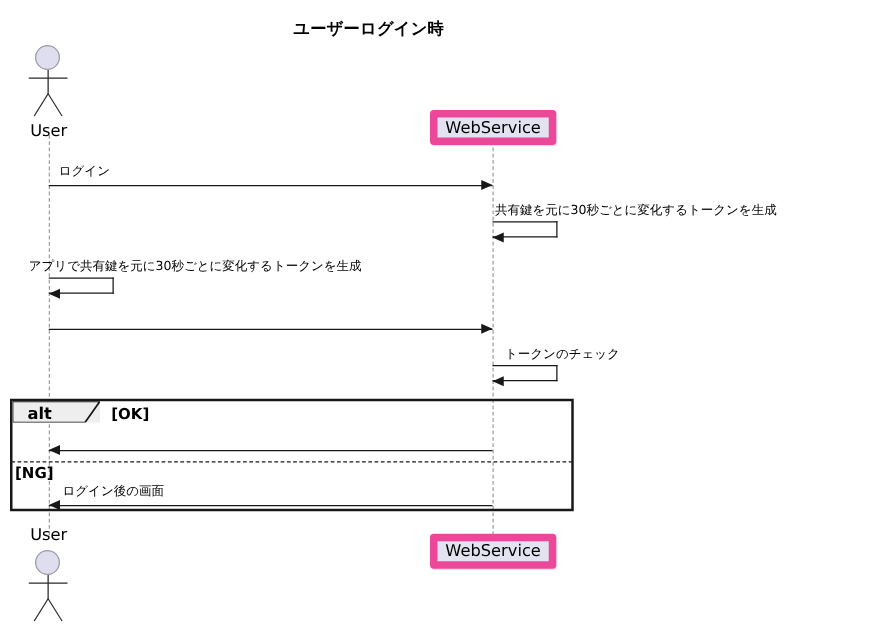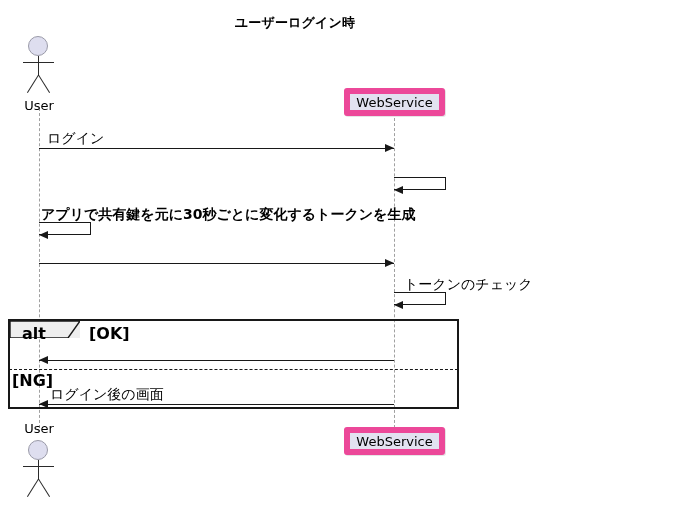--- a/index.html
+++ b/index.html
@@ -116,21 +116,21 @@
     border-bottom: 4px solid transparent;
     border-left: 9px solid #181818;
   }
   .arrow-left {
     border-top: 4px solid transparent;
     border-bottom: 4px solid transparent;
     border-right: 9px solid #181818;
   }
   .msg-label {
     position: absolute;
-    font-size: 14px;
+    font-size: 10px;
     color: #000;
     white-space: nowrap;
   }
   
   .self-loop {
     position: absolute;
     border-top: 1px solid #181818;
     border-right: 1px solid #181818;
     border-bottom: 1px solid #181818;
     box-sizing: border-box;
@@ -148,28 +148,28 @@
     border-right: 0;
     box-sizing: border-box;
   }
   .frag-header-shape {
     position: absolute;
     left: 0; top: 0;
     width: 100%; height: 100%;
   }
   .frag-title {
     position: absolute;
-    font-size: 16px;
+    font-size: 13px;
     font-weight: bold;
     color: #000;
     white-space: nowrap;
   }
   .frag-guard {
     position: absolute;
-    font-size: 16px;
+    font-size: 12px;
     font-weight: bold;
     color: #000;
     white-space: nowrap;
   }
   .frag-divider {
     position: absolute;
     height: 0;
     border-top: 1px dashed #181818;
   }
 </style>
@@ -193,24 +193,25 @@
   <div class="actor-label" style="left:-6px; top:98px;">User</div>
 
   <div class="participant-box" style="left:344px; top:88px; width:101px; height:28px;">
     <span>WebService</span>
   </div>
 
   <div class="msg-label" style="left:47px; top:130px;">ログイン</div>
   <div class="msg-line" style="left:39px; top:148px; width:355px;"></div>
   <div class="arrow-head arrow-right" style="left:385px; top:144px;"></div>
 
+  <div class="msg-label" style="left:396px; top:161px;">共有鍵を元に30秒ごとに変化するトークンを生成</div>
   <div class="self-loop" style="left:394px; top:177px; width:52px; height:13px;"></div>
   <div class="arrow-head arrow-left" style="left:394px; top:186px;"></div>
 
-  <div class="msg-label" style="left:41px; top:206px;font-weight:bold;">アプリで共有鍵を元に30秒ごとに変化するトークンを生成</div>
+  <div class="msg-label" style="left:23px; top:206px;">アプリで共有鍵を元に30秒ごとに変化するトークンを生成</div>
   <div class="self-loop" style="left:39px; top:222px; width:52px; height:13px;"></div>
   <div class="arrow-head arrow-left" style="left:39px; top:231px;"></div>
 
   <div class="msg-line" style="left:39px; top:263px; width:355px;"></div>
   <div class="arrow-head arrow-right" style="left:385px; top:259px;"></div>
 
   <div class="msg-label" style="left:404px; top:276px;text-align:right;">トークンのチェック</div>
   <div class="self-loop" style="left:394px; top:292px; width:52px; height:13px;"></div>
   <div class="arrow-head arrow-left" style="left:394px; top:301px;"></div>
 

